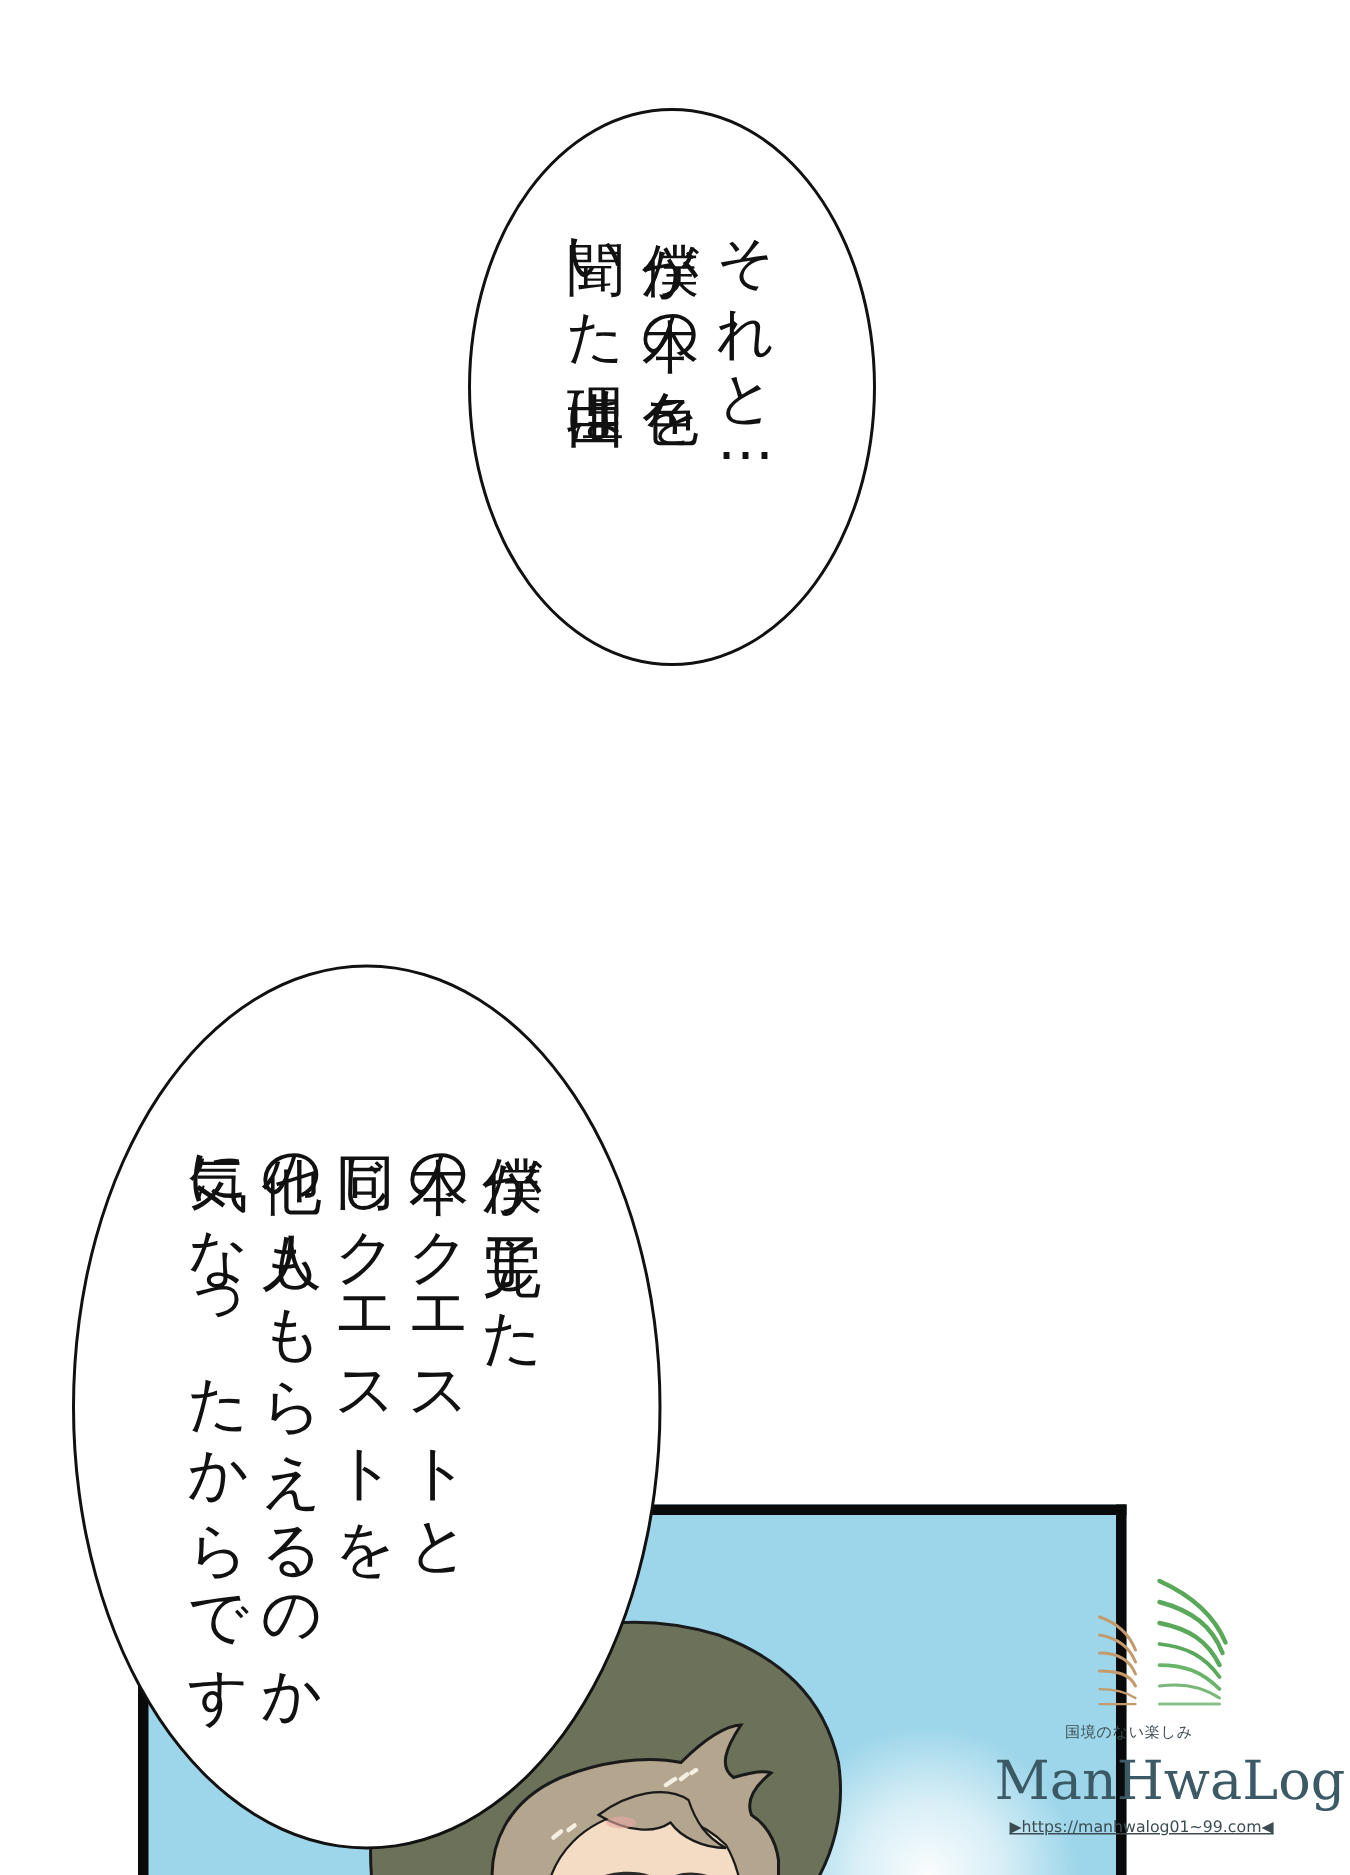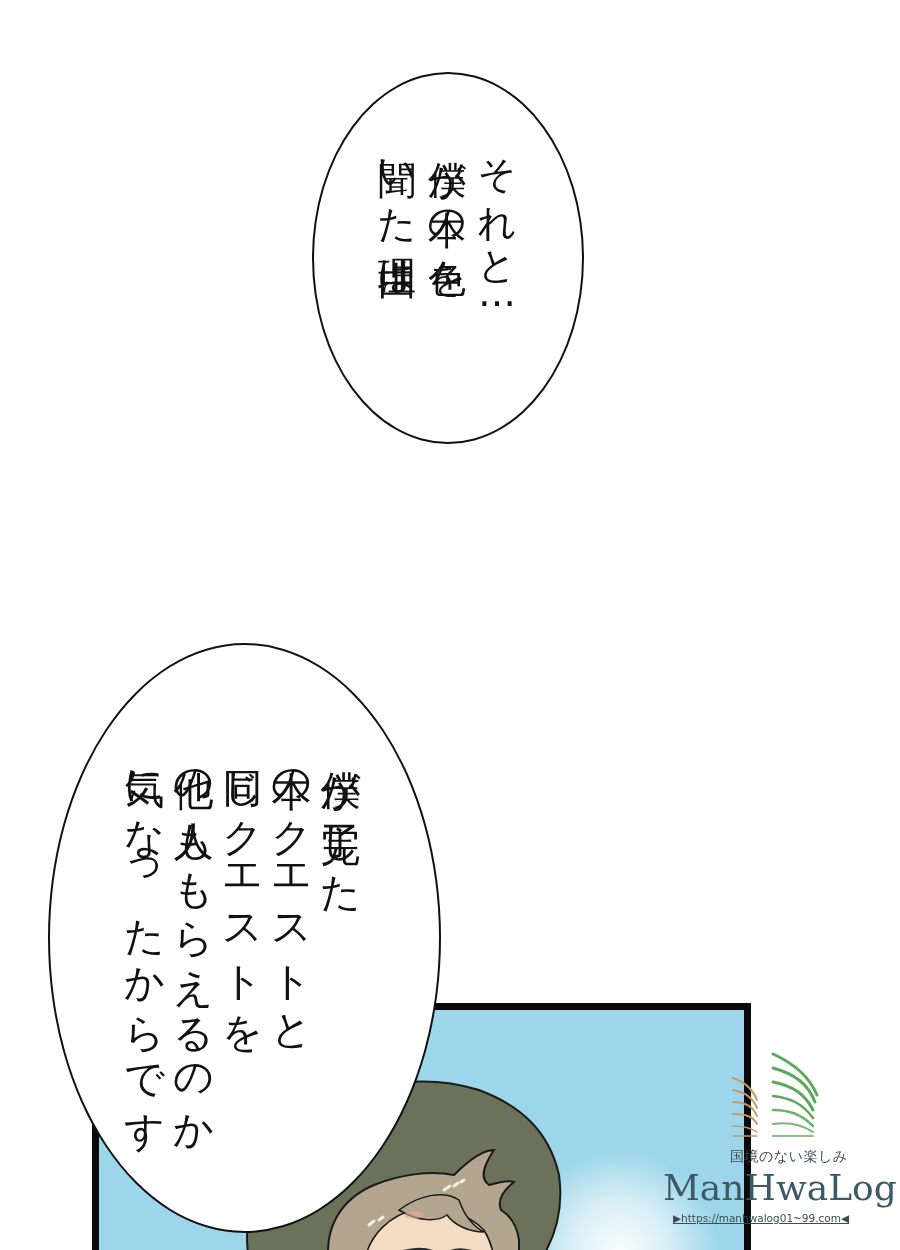--- a/index.html
+++ b/index.html
@@ -105,25 +105,24 @@
     }
     .wm-rays {
       position: absolute;
       left: 70px; top: 0;
       width: 110px; height: 95px;
     }
     .wm-tagline {
       position: absolute;
       left: 55px; top: 98px;
       font-family: "DejaVu Sans", sans-serif;
-      font-size: 14px;
+      font-size: 10px;
       color: #3c4c52;
       letter-spacing: 0.5px;
       white-space: nowrap;
-      margin-left: 20px;
     }
     .wm-brand {
       position: absolute;
       left: 8px; top: 117px;
       font-family: "DejaVu Serif", serif;
       font-size: 36px;
       color: #3b5a66;
       letter-spacing: 0px;
       white-space: nowrap;
       text-align: right;

